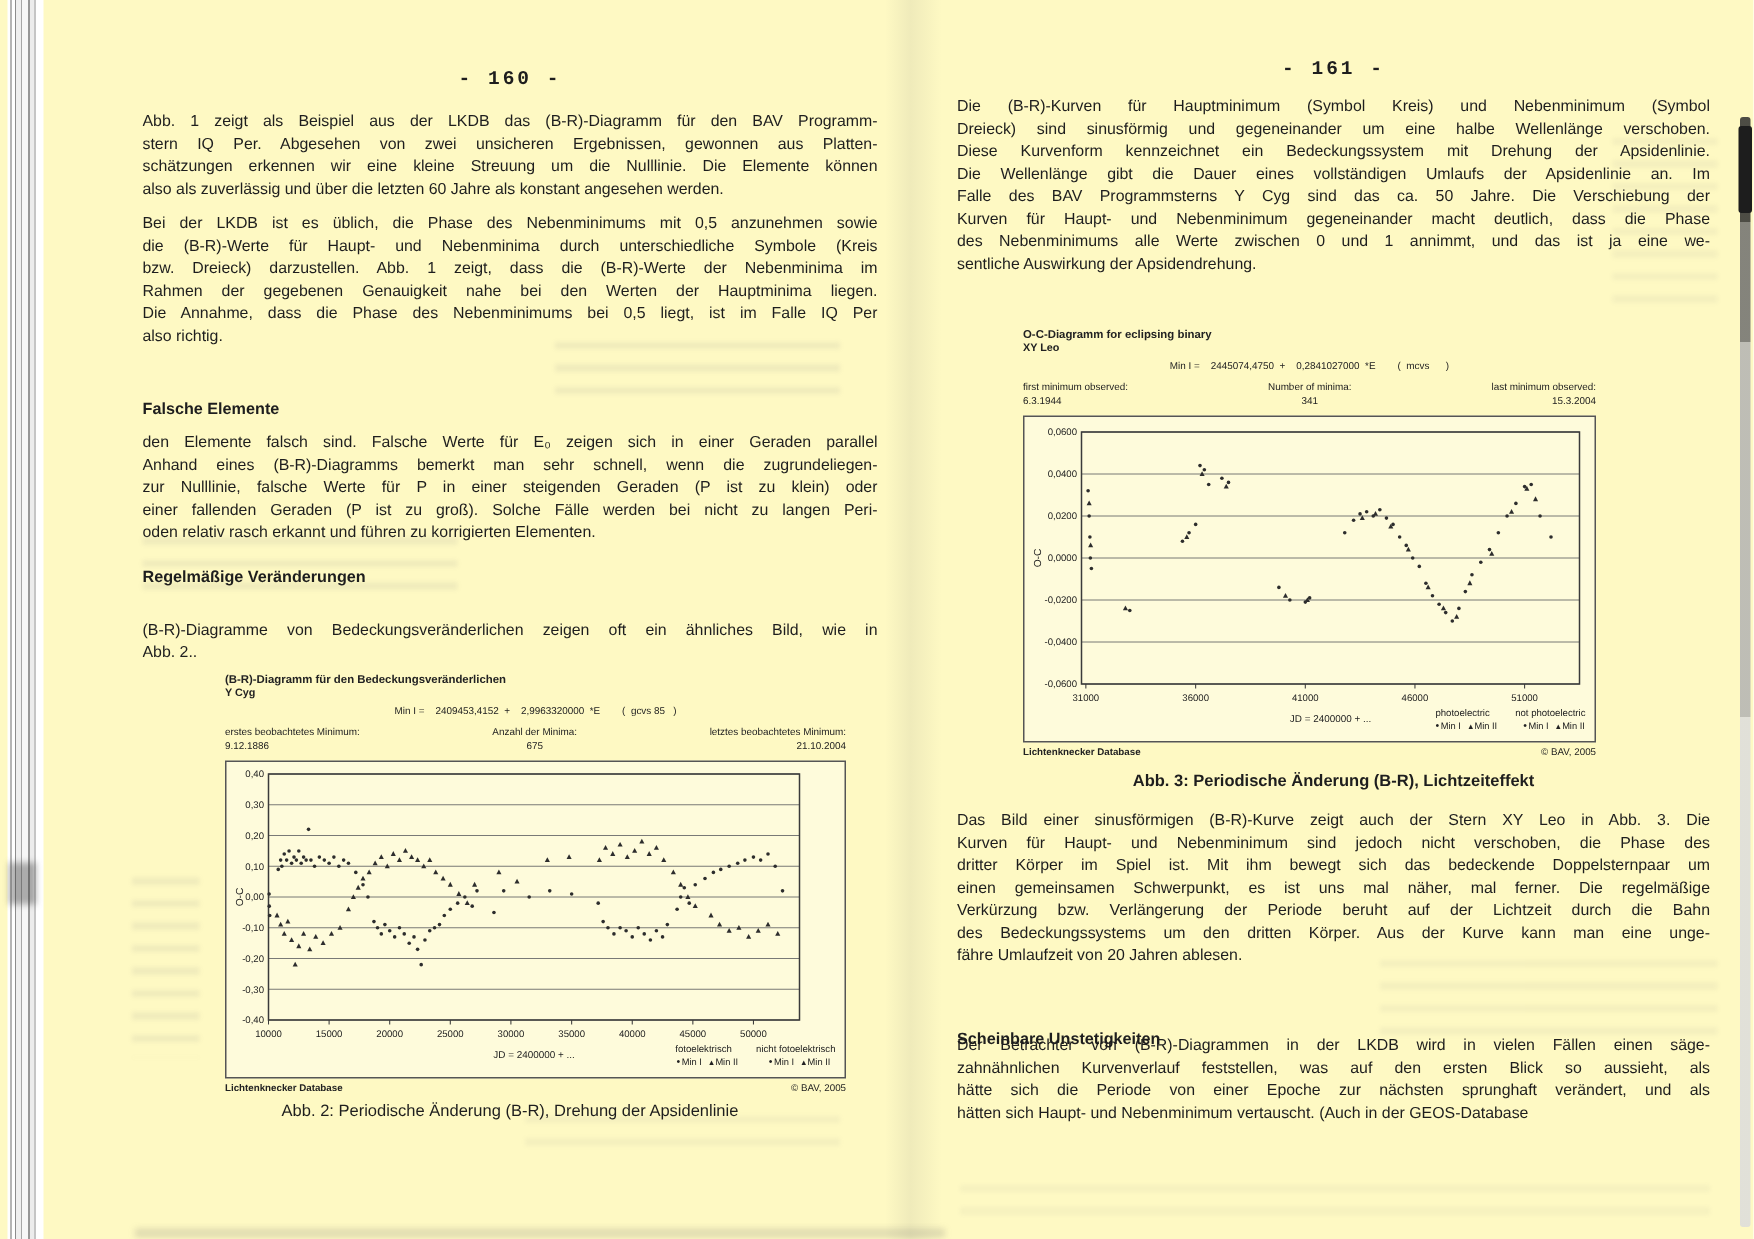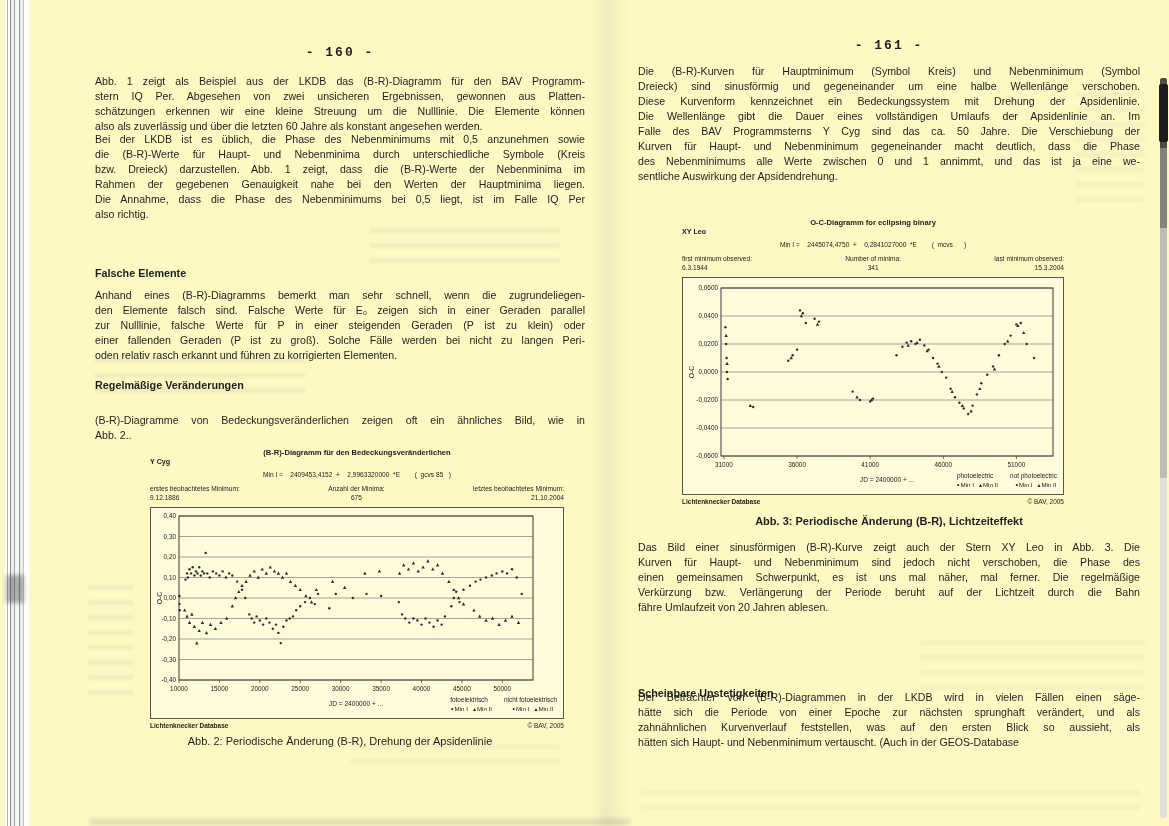--- a/index.html
+++ b/index.html
@@ -29,21 +29,21 @@
   .page-r .tblock{left:38px;width:502px;}
   .tline{height:15px;line-height:15px;text-align:justify;text-align-last:justify;overflow:hidden;}
   .tline.last{text-align-last:left;}
   .pageno{font-family:"Liberation Mono",monospace;font-weight:bold;font-size:13px;letter-spacing:2px;text-align:center;}
   .heading{font-weight:bold;font-size:10.8px;}
   .caption{position:absolute;font-size:11px;text-align:center;}
   .page-l .caption{left:67px;width:490px;}
   .page-r .caption{left:38px;width:502px;font-weight:bold;}
   
   .chart{position:absolute;font-size:6.6px;color:#222;}
-  .c-title{font-weight:bold;font-size:7.6px;text-align:center;line-height:9px;}
+  .c-title{font-weight:bold;font-size:7.6px;text-align:left;line-height:9px;}
   .c-sub{font-weight:bold;font-size:7.2px;text-align:left;line-height:9px;}
   .c-elems{font-size:6.6px;text-align:center;white-space:pre;margin-top:4px;line-height:9px;}
   .c-heads{display:flex;justify-content:space-between;font-size:6.6px;line-height:8.5px;margin-top:6px;margin-bottom:5px;}
   .ch-c{text-align:center;} .ch-r{text-align:right;}
   .c-box{border:1px solid #555;padding:2px 2px 1px 2px;background:rgba(255,255,255,.4);}
   .c-bottom{position:relative;height:21px;}
   .c-xlabel{position:absolute;top:4px;font-size:6.6px;text-align:center;}
   .c-legend{position:absolute;right:4px;top:0;display:flex;gap:12px;}
   .lg-grp{text-align:center;}
   .lg-h{font-size:6.4px;line-height:8px;}
@@ -75,32 +75,32 @@
   <div class="ghost" style="left:640px;top:790px;width:500px;height:26px;opacity:.3"></div>
 
   <div class="page page-l">
     <div class="tblock pageno" style="top:45px">-  160  -</div>
     <div class="tblock" style="top:74px">
         <div class="tline">Abb. 1 zeigt als Beispiel aus der LKDB das (B-R)-Diagramm für den BAV Programm-</div>
         <div class="tline">stern IQ Per. Abgesehen von zwei unsicheren Ergebnissen, gewonnen aus Platten-</div>
         <div class="tline">schätzungen erkennen wir eine kleine Streuung um die Nulllinie. Die Elemente können</div>
         <div class="tline last">also als zuverlässig und über die letzten 60 Jahre als konstant angesehen werden.</div>
       </div>
-    <div class="tblock" style="top:132px">
+    <div class="tblock" style="top:142px">
         <div class="tline">Bei der LKDB ist es üblich, die Phase des Nebenminimums mit 0,5 anzunehmen sowie</div>
         <div class="tline">die (B-R)-Werte für Haupt- und Nebenminima durch unterschiedliche Symbole (Kreis</div>
         <div class="tline">bzw. Dreieck) darzustellen. Abb. 1 zeigt, dass die (B-R)-Werte der Nebenminima im</div>
         <div class="tline">Rahmen der gegebenen Genauigkeit nahe bei den Werten der Hauptminima liegen.</div>
         <div class="tline">Die Annahme, dass die Phase des Nebenminimums bei 0,5 liegt, ist im Falle IQ Per</div>
         <div class="tline last">also richtig.</div>
       </div>
     <div class="tblock heading" style="top:266px">Falsche Elemente</div>
     <div class="tblock" style="top:288px">
+        <div class="tline">den Elemente falsch sind. Falsche Werte für E₀ zeigen sich in einer Geraden parallel</div>
         <div class="tline">Anhand eines (B-R)-Diagramms bemerkt man sehr schnell, wenn die zugrundeliegen-</div>
-        <div class="tline">den Elemente falsch sind. Falsche Werte für E₀ zeigen sich in einer Geraden parallel</div>
         <div class="tline">zur Nulllinie, falsche Werte für P in einer steigenden Geraden (P ist zu klein) oder</div>
         <div class="tline">einer fallenden Geraden (P ist zu groß). Solche Fälle werden bei nicht zu langen Peri-</div>
         <div class="tline last">oden relativ rasch erkannt und führen zu korrigierten Elementen.</div>
       </div>
     <div class="tblock heading" style="top:378px">Regelmäßige Veränderungen</div>
     <div class="tblock" style="top:413px">
         <div class="tline">(B-R)-Diagramme von Bedeckungsveränderlichen zeigen oft ein ähnliches Bild, wie in</div>
         <div class="tline last">Abb. 2..</div>
       </div>
 
@@ -478,25 +478,27 @@
       <div class="c-feet">
         <div class="fl">Lichtenknecker Database</div>
         <div class="fr">© BAV, 2005</div>
       </div>
     </div>
 
     <div class="caption" style="top:515px">Abb. 3: Periodische Änderung (B-R), Lichtzeiteffekt</div>
     <div class="tblock" style="top:540px">
         <div class="tline">Das Bild einer sinusförmigen (B-R)-Kurve zeigt auch der Stern XY Leo in Abb. 3. Die</div>
         <div class="tline">Kurven für Haupt- und Nebenminimum sind jedoch nicht verschoben, die Phase des</div>
+        <div class="tline">dritter Körper im Spiel ist. Mit ihm bewegt sich das bedeckende Doppelsternpaar um</div>
         <div class="tline">einen gemeinsamen Schwerpunkt, es ist uns mal näher, mal ferner. Die regelmäßige</div>
         <div class="tline">Verkürzung bzw. Verlängerung der Periode beruht auf der Lichtzeit durch die Bahn</div>
+        <div class="tline">des Bedeckungssystems um den dritten Körper. Aus der Kurve kann man eine unge-</div>
         <div class="tline last">fähre Umlaufzeit von 20 Jahren ablesen.</div>
       </div>
     <div class="tblock heading" style="top:686px">Scheinbare Unstetigkeiten</div>
     <div class="tblock" style="top:690px">
         <div class="tline">Der Betrachter von (B-R)-Diagrammen in der LKDB wird in vielen Fällen einen säge-</div>
+        <div class="tline">zahnähnlichen Kurvenverlauf feststellen, was auf den ersten Blick so aussieht, als</div>
         <div class="tline">hätte sich die Periode von einer Epoche zur nächsten sprunghaft verändert, und als</div>
-        <div class="tline">zahnähnlichen Kurvenverlauf feststellen, was auf den ersten Blick so aussieht, als</div>
         <div class="tline last">hätten sich Haupt- und Nebenminimum vertauscht. (Auch in der GEOS-Database</div>
       </div>
   </div>
 </div>
 
 </body></html>

